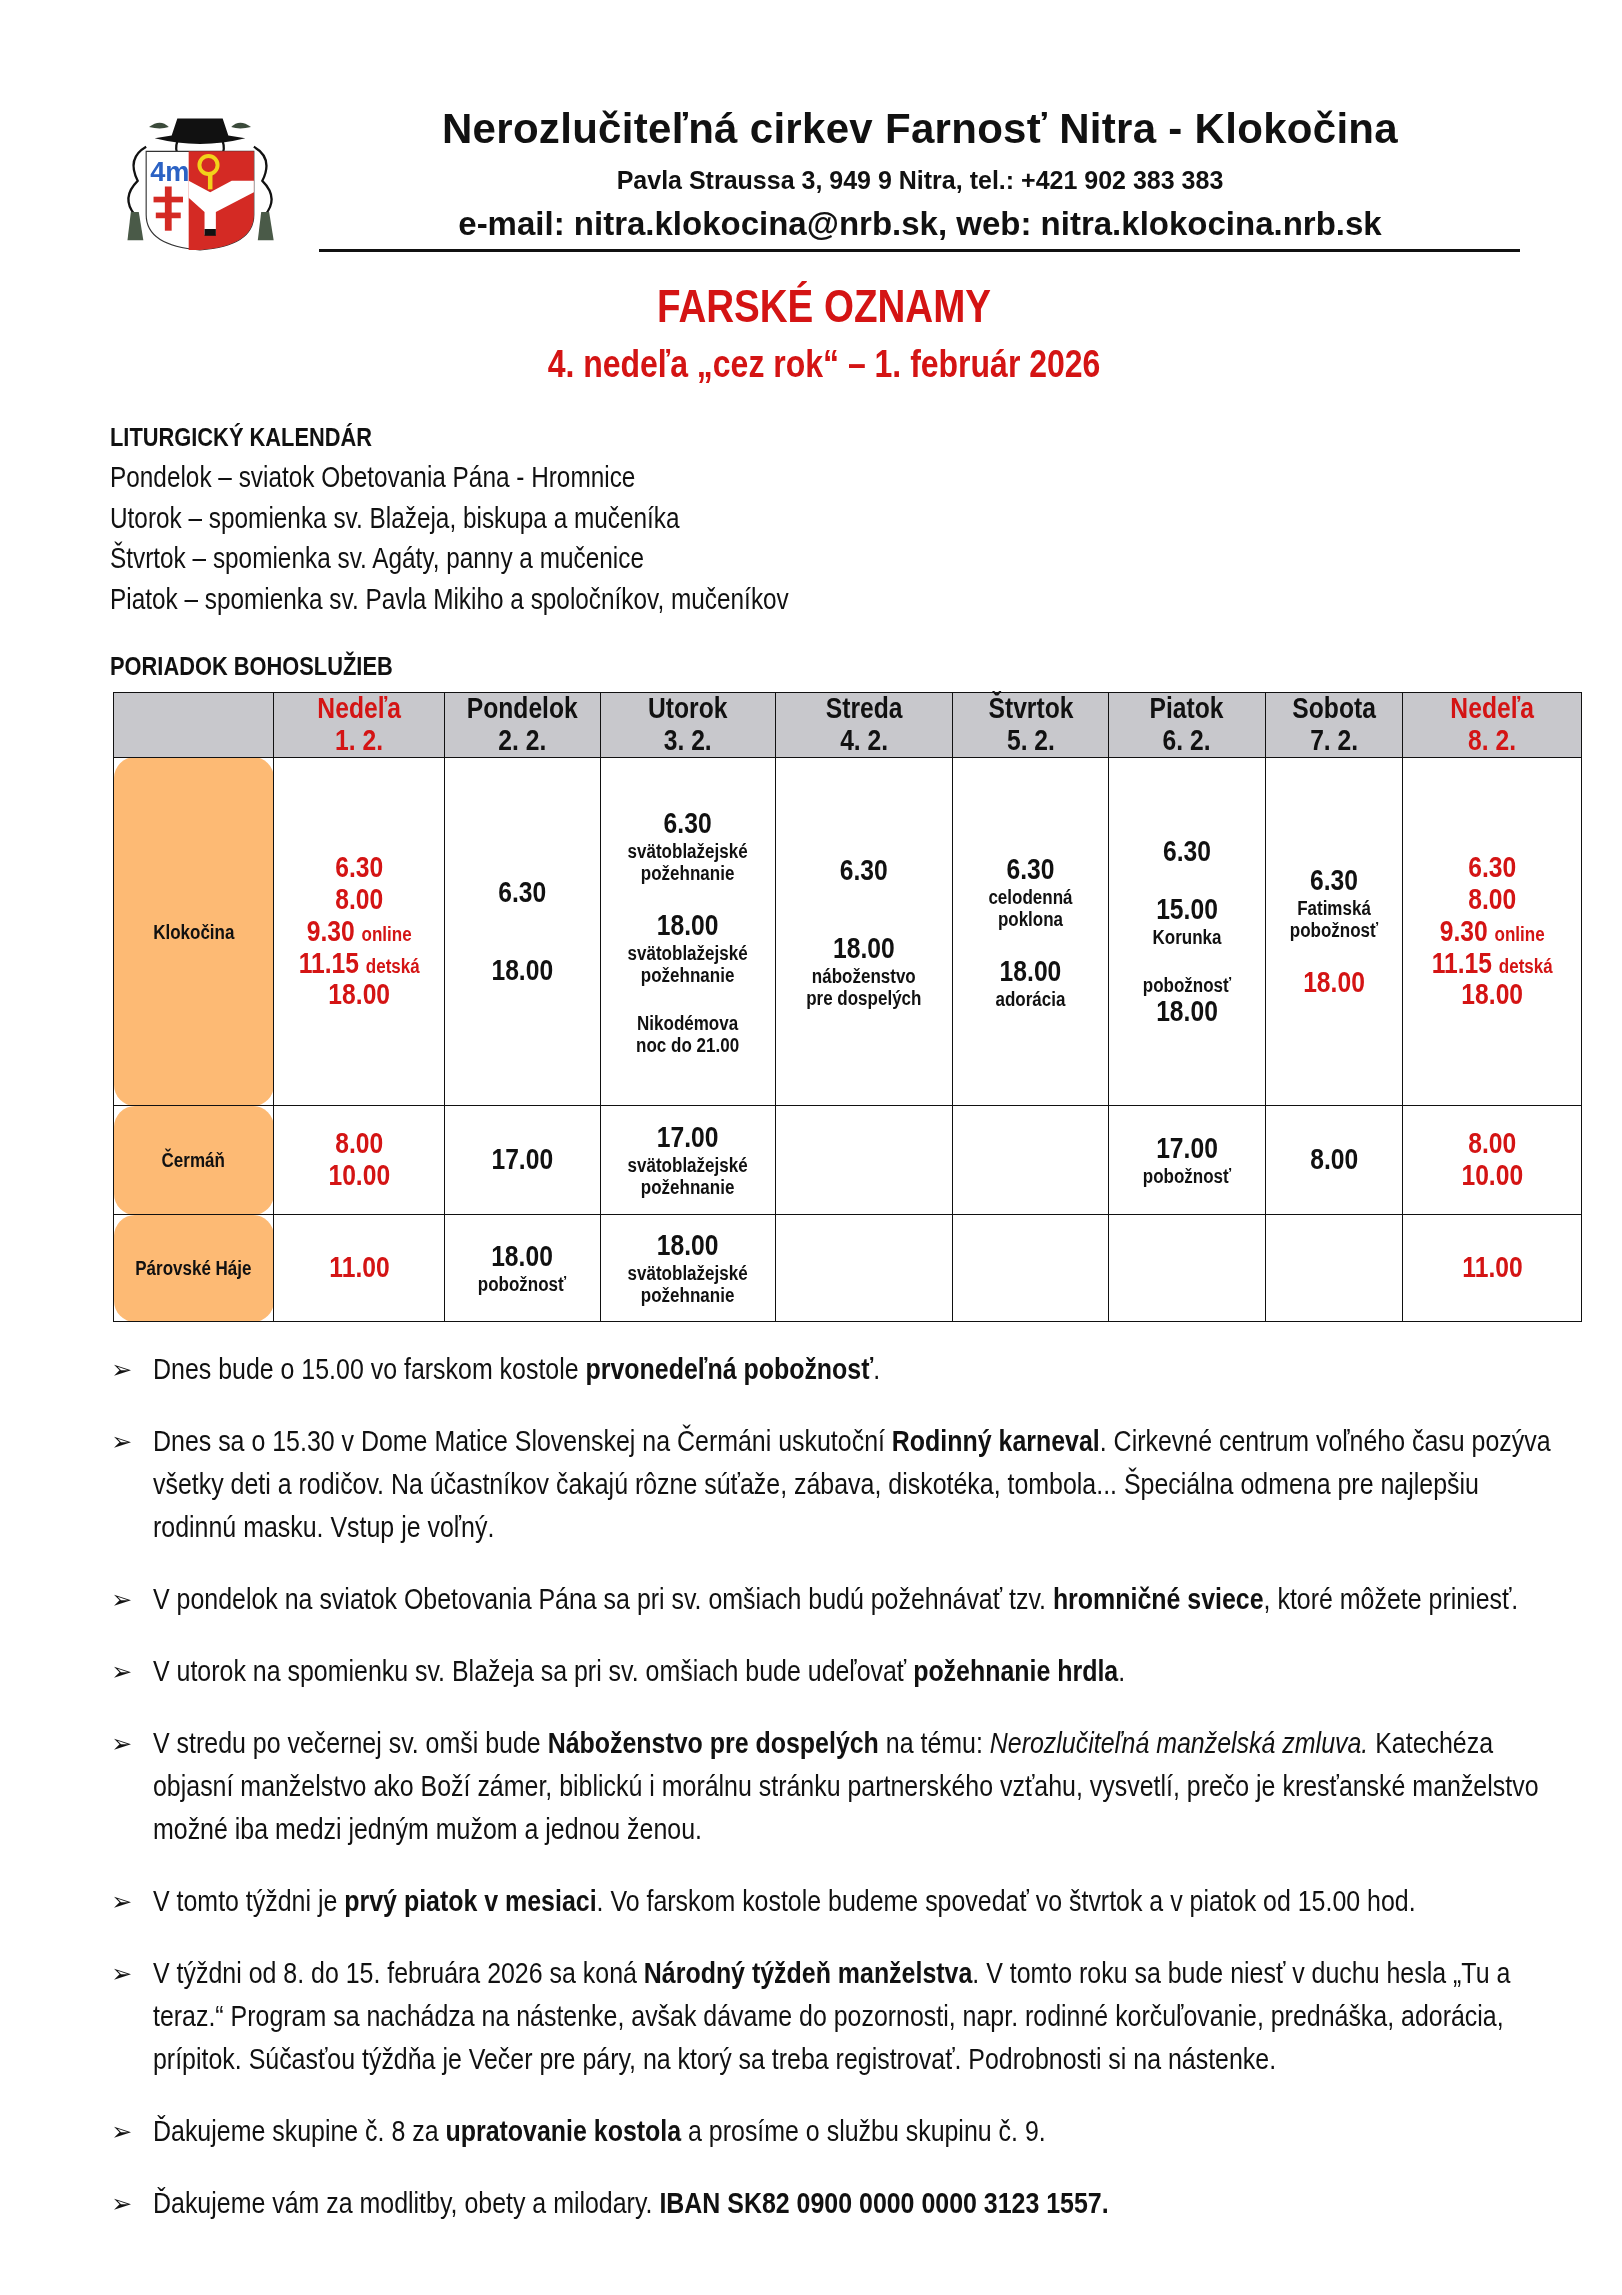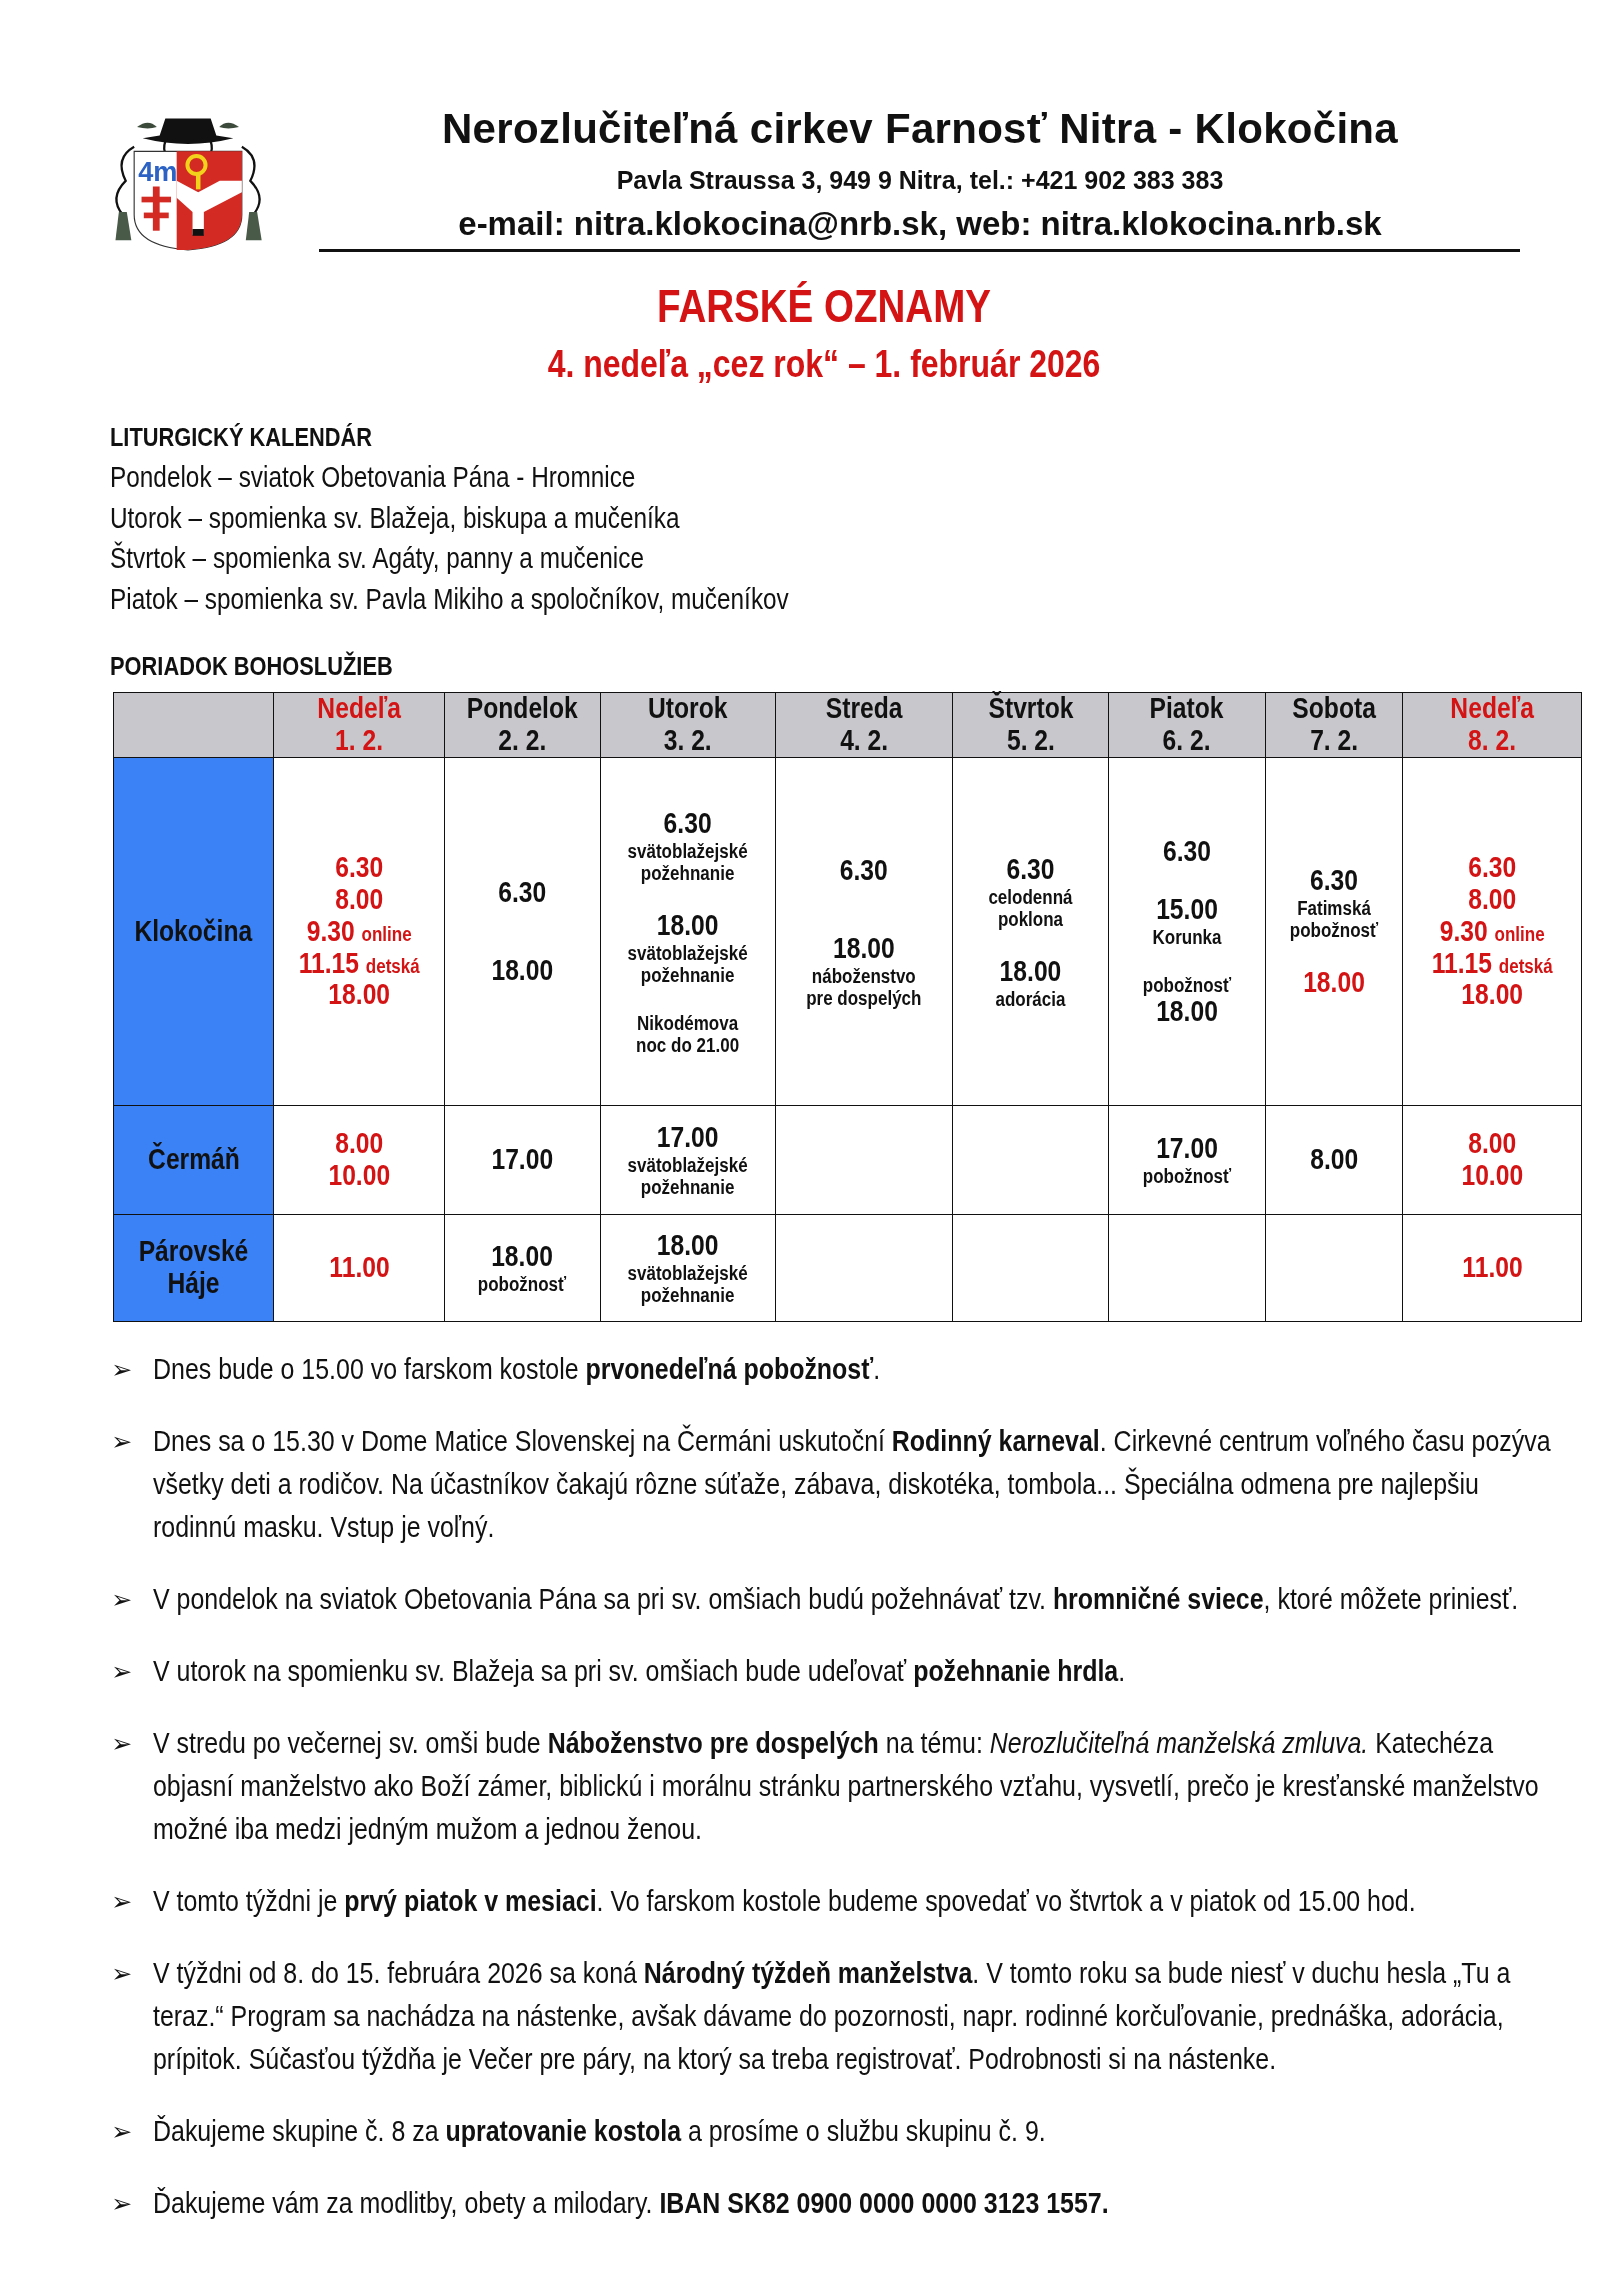--- a/index.html
+++ b/index.html
@@ -2,21 +2,21 @@
 <html style="font-size:10.5px"><head>
   <meta charset="utf-8">
   <style>
     html, body { margin: 0; padding: 0; background: #ffffff; }
     body {
       width: 1623px; height: 2295px; position: relative; overflow: hidden;
       font-family: "Liberation Sans", sans-serif; color: #111;
     }
 
     
-    #logo { position: absolute; left: 103px; top: 98px; width: 170px; height: 177px; }
+    #logo { position: absolute; left: 115px; top: 98px; width: 170px; height: 177px; }
     #org-name {
       position: absolute; left: 380px; top: 105px; width: 1080px; text-align: center;
       font-size: 42px; font-weight: bold; letter-spacing: 0.3px;
     }
     #org-address {
       position: absolute; left: 380px; top: 166px; width: 1080px; text-align: center;
       font-size: 25px; font-weight: bold;
     }
     #org-contact {
       position: absolute; left: 380px; top: 205px; width: 1080px; text-align: center;
@@ -44,21 +44,21 @@
     #sched-heading { position: absolute; left: 110px; top: 651px; font-size: 26px; font-weight: bold; }
     #sched-table {
       position: absolute; left: 113px; top: 692px; width: 1468px; height: 630px;
       border-collapse: collapse; table-layout: fixed; text-decoration: underline;
     }
     #sched-table td, #sched-table th {
       border: 1.3px solid #111; text-align: center; vertical-align: middle; padding: 0;
       font-weight: bold; line-height: 1.1;
     }
     #sched-table thead th { background: #c8c8cc; height: 60px; font-size: 29px; }
-    #sched-table tbody th.loc { background: #3b82f6; font-size: 29px; }
+    #sched-table tbody th.loc { background: #fdba74; font-size: 20px; border-radius: 21px; }
     .red { color: #d41414; }
     .t { font-size: 29px; display: block; }
     .s { font-size: 20px; display: block; }
     .inl { font-size: 20px; }
     .cell-inner { display: inline-block; transform: scaleX(0.85); }
     .gap { display: block; height: 26px; }
     .gap-lg { display: block; height: 46px; }
     .day-label, .day-date { display: block; }
 
     

